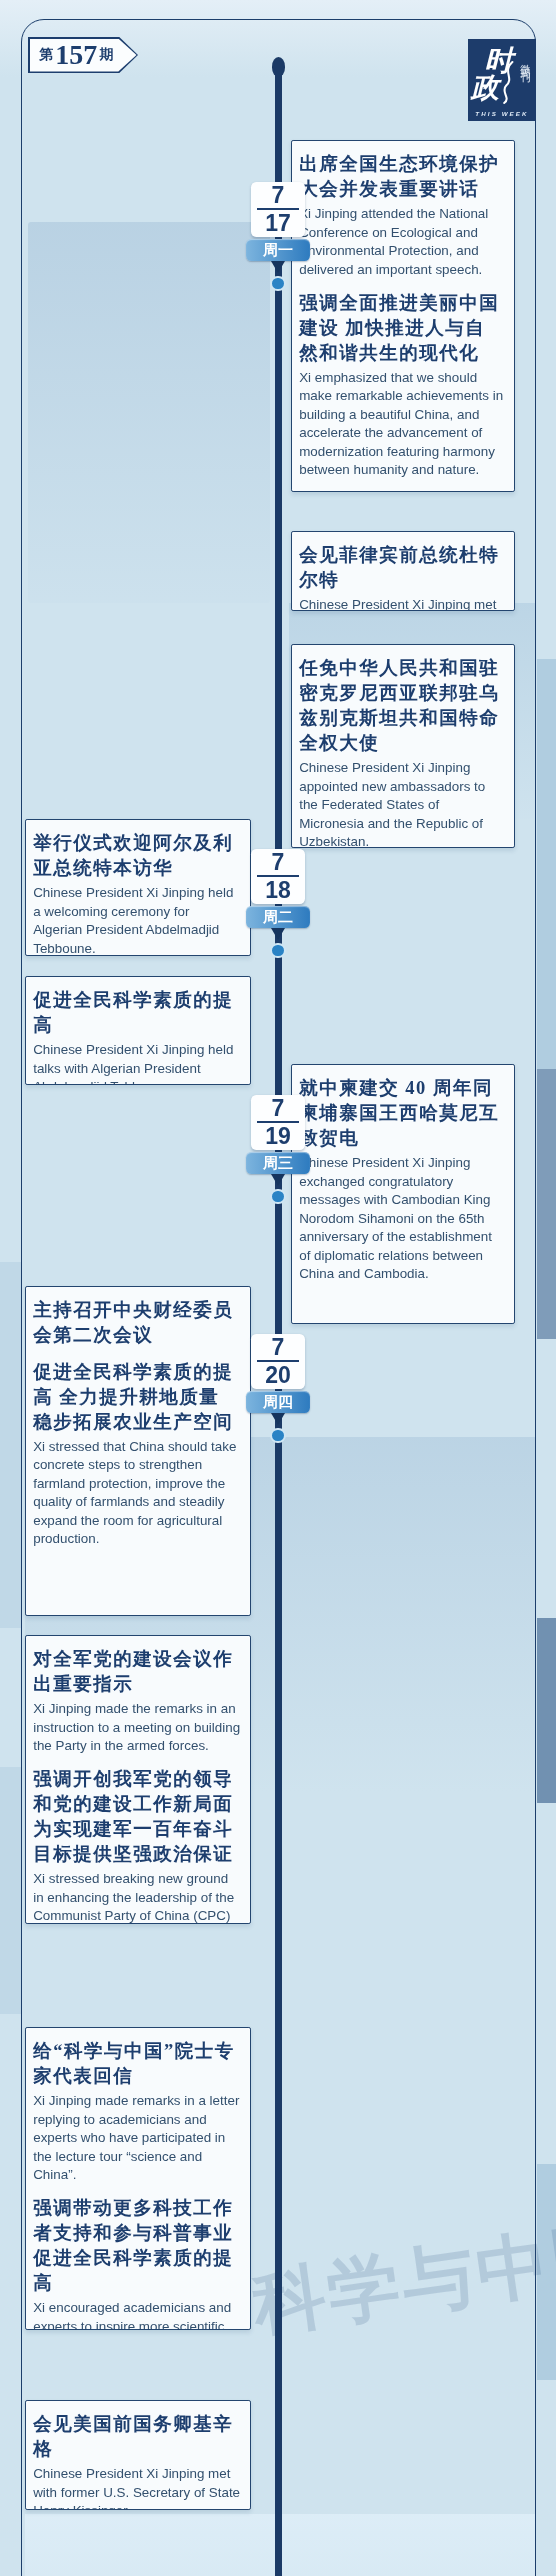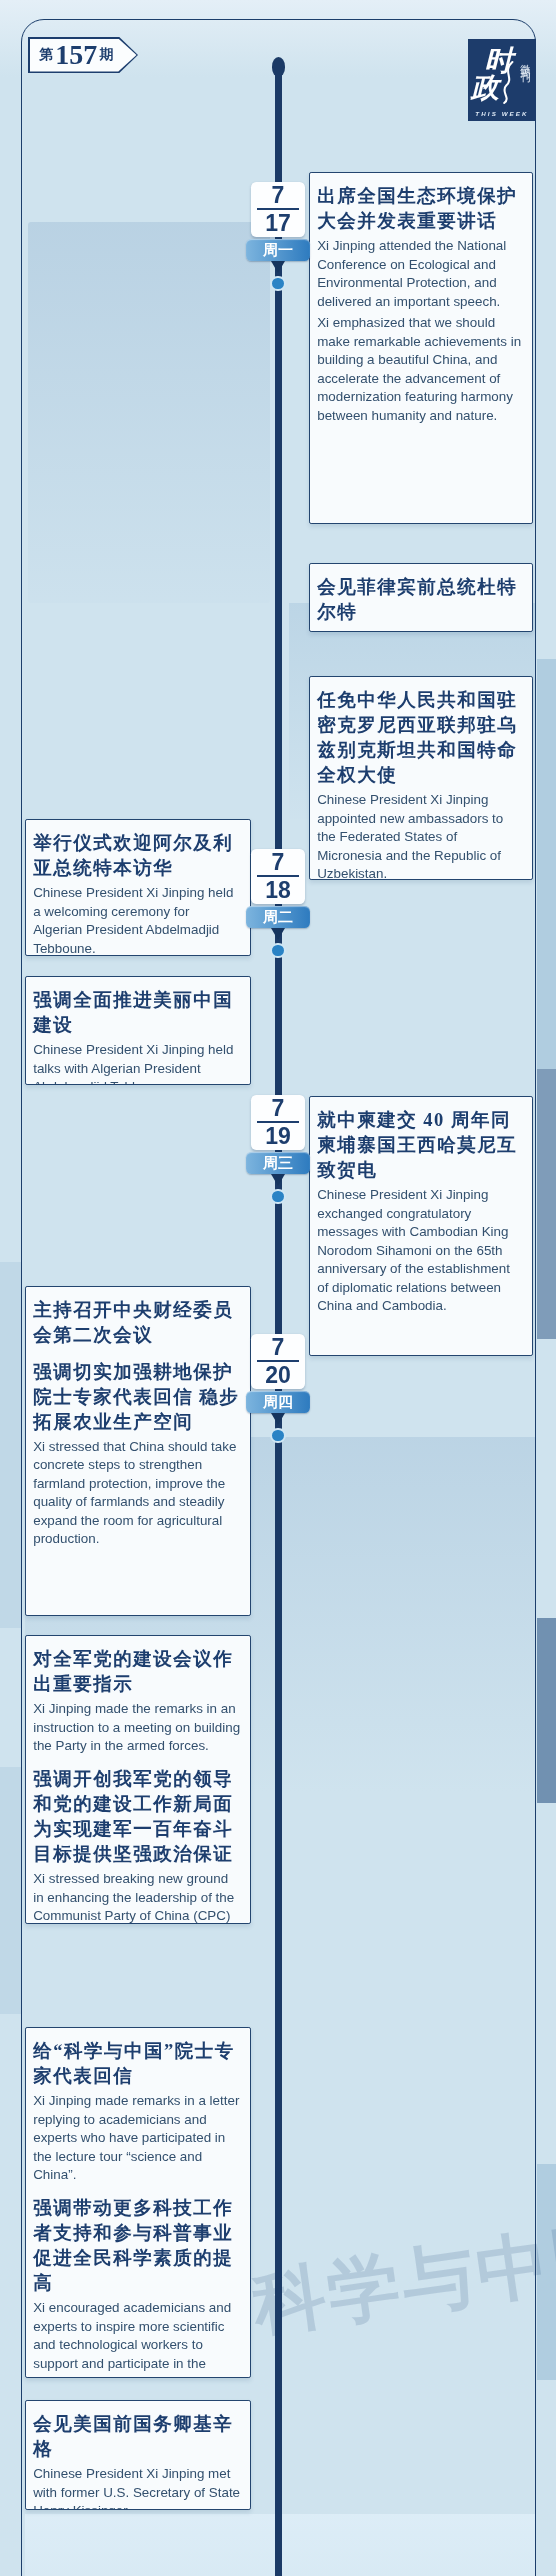--- a/index.html
+++ b/index.html
@@ -52,21 +52,21 @@
   .weekday{margin-top:2.1px;height:21.6px;line-height:21.6px;border-radius:5.2px;
     background:linear-gradient(90deg,#7cb4de,#2e7bbf);color:#fff;font-size:15px;font-weight:bold;
     box-shadow:inset 0 1px 1px rgba(255,255,255,.45),0 1px 1.5px rgba(20,50,90,.3);text-align:center;}
   .ptr{width:0;height:0;margin:0 auto;border-left:7.7px solid transparent;border-right:7.7px solid transparent;border-top:12.4px solid #16355e;}
   .dot{width:11.3px;height:11.3px;margin:3.1px auto 0;border-radius:50%;background:#2a83c5;border:2.6px solid #cfe6f4;}
 
   
   .card{position:absolute;box-sizing:border-box;background:#f8fbfd;border:1px solid #23456f;border-radius:2.1px;
     padding:11.3px 9.3px 7.2px 7.2px;z-index:2;box-shadow:0 2.6px 4.6px rgba(28,62,107,.12);overflow:hidden;}
   .card.left{left:25px;width:226px;}
-  .card.right{left:309px;width:224px;margin-top:32px;}
+  .card.right{left:291px;width:224px;}
   .zh{margin:0;font-family:"Liberation Serif","DejaVu Serif",serif;font-weight:bold;
     color:#1d3e6e;font-size:18.5px;line-height:25px;letter-spacing:1.5px;}
   .en{margin:3.1px 0 0;color:#33506e;font-size:13.4px;line-height:18.5px;}
   .sec2{margin-top:11.3px;}
 
   .watermark{position:absolute;left:252px;top:2231px;z-index:1;font-family:"Liberation Serif","DejaVu Serif",serif;
     font-size:72px;font-weight:bold;color:rgba(36,74,125,.16);transform:rotate(-8deg);letter-spacing:3.1px;white-space:nowrap;}
 </style>
 </head>
 <body>
@@ -152,62 +152,63 @@
       <div class="d-day">20</div>
     </div>
     <div class="weekday">周四</div>
     <div class="ptr"></div>
     <div class="dot"></div>
   </div>
 
   <section class="card right" style="top:140px;height:352px">
     <h2 class="zh">出席全国生态环境保护大会并发表重要讲话</h2>
     <p class="en">Xi Jinping attended the National Conference on Ecological and Environmental Protection, and delivered an important speech.</p>
+    <h2 class="zh sec2">强调全面推进美丽中国建设 加快推进人与自然和谐共生的现代化</h2>
     <p class="en">Xi emphasized that we should make remarkable achievements in building a beautiful China, and accelerate the advancement of modernization featuring harmony between humanity and nature.</p>
   </section>
 
-  <section class="card right" style="top:531px;height:69px">
+  <section class="card right" style="top:531px;height:80px">
     <h2 class="zh">会见菲律宾前总统杜特尔特</h2>
     <p class="en">Chinese President Xi Jinping met with former President of the Philippines Rodrigo Duterte.</p>
   </section>
 
   <section class="card right" style="top:644px;height:204px">
     <h2 class="zh">任免中华人民共和国驻密克罗尼西亚联邦驻乌兹别克斯坦共和国特命全权大使</h2>
     <p class="en">Chinese President Xi Jinping appointed new ambassadors to the Federated States of Micronesia and the Republic of Uzbekistan.</p>
   </section>
 
   <section class="card left" style="top:819px;height:137px">
     <h2 class="zh">举行仪式欢迎阿尔及利亚总统特本访华</h2>
     <p class="en">Chinese President Xi Jinping held a welcoming ceremony for Algerian President Abdelmadjid Tebboune.</p>
   </section>
 
   <section class="card left" style="top:976px;height:109px">
-    <h2 class="zh">强调全面推进美丽中国建设</h2>
+    <h2 class="zh">促进全民科学素质的提高</h2>
     <p class="en">Chinese President Xi Jinping held talks with Algerian President Abdelmadjid Tebboune.</p>
   </section>
 
   <section class="card right" style="top:1064px;height:260px">
     <h2 class="zh">就中柬建交 40 周年同柬埔寨国王西哈莫尼互致贺电</h2>
     <p class="en">Chinese President Xi Jinping exchanged congratulatory messages with Cambodian King Norodom Sihamoni on the 65th anniversary of the establishment of diplomatic relations between China and Cambodia.</p>
   </section>
 
   <section class="card left" style="top:1286px;height:330px">
     <h2 class="zh">主持召开中央财经委员会第二次会议</h2>
-    <h2 class="zh sec2">强调切实加强耕地保护 院士专家代表回信 稳步拓展农业生产空间</h2>
+    <h2 class="zh sec2">促进全民科学素质的提高 全力提升耕地质量 稳步拓展农业生产空间</h2>
     <p class="en">Xi stressed that China should take concrete steps to strengthen farmland protection, improve the quality of farmlands and steadily expand the room for agricultural production.</p>
   </section>
 
   <section class="card left" style="top:1635px;height:289px">
     <h2 class="zh">对全军党的建设会议作出重要指示</h2>
     <p class="en">Xi Jinping made the remarks in an instruction to a meeting on building the Party in the armed forces.</p>
     <h2 class="zh sec2">强调开创我军党的领导和党的建设工作新局面 为实现建军一百年奋斗目标提供坚强政治保证</h2>
     <p class="en">Xi stressed breaking new ground in enhancing the leadership of the Communist Party of China (CPC) over the armed forces to provide a strong political guarantee for achieving the centenary goal of the People's Liberation Army.</p>
   </section>
 
-  <section class="card left" style="top:2027px;height:351px">
+  <section class="card left" style="top:2027px;height:303px">
     <h2 class="zh">给“科学与中国”院士专家代表回信</h2>
     <p class="en">Xi Jinping made remarks in a letter replying to academicians and experts who have participated in the lecture tour “science and China”.</p>
     <h2 class="zh sec2">强调带动更多科技工作者支持和参与科普事业 促进全民科学素质的提高</h2>
     <p class="en">Xi encouraged academicians and experts to inspire more scientific and technological workers to support and participate in the cause of science popularization and improve scientific literacy in China.</p>
   </section>
 
   <section class="card left" style="top:2400px;height:110px">
     <h2 class="zh">会见美国前国务卿基辛格</h2>
     <p class="en">Chinese President Xi Jinping met with former U.S. Secretary of State Henry Kissinger.</p>
   </section>

